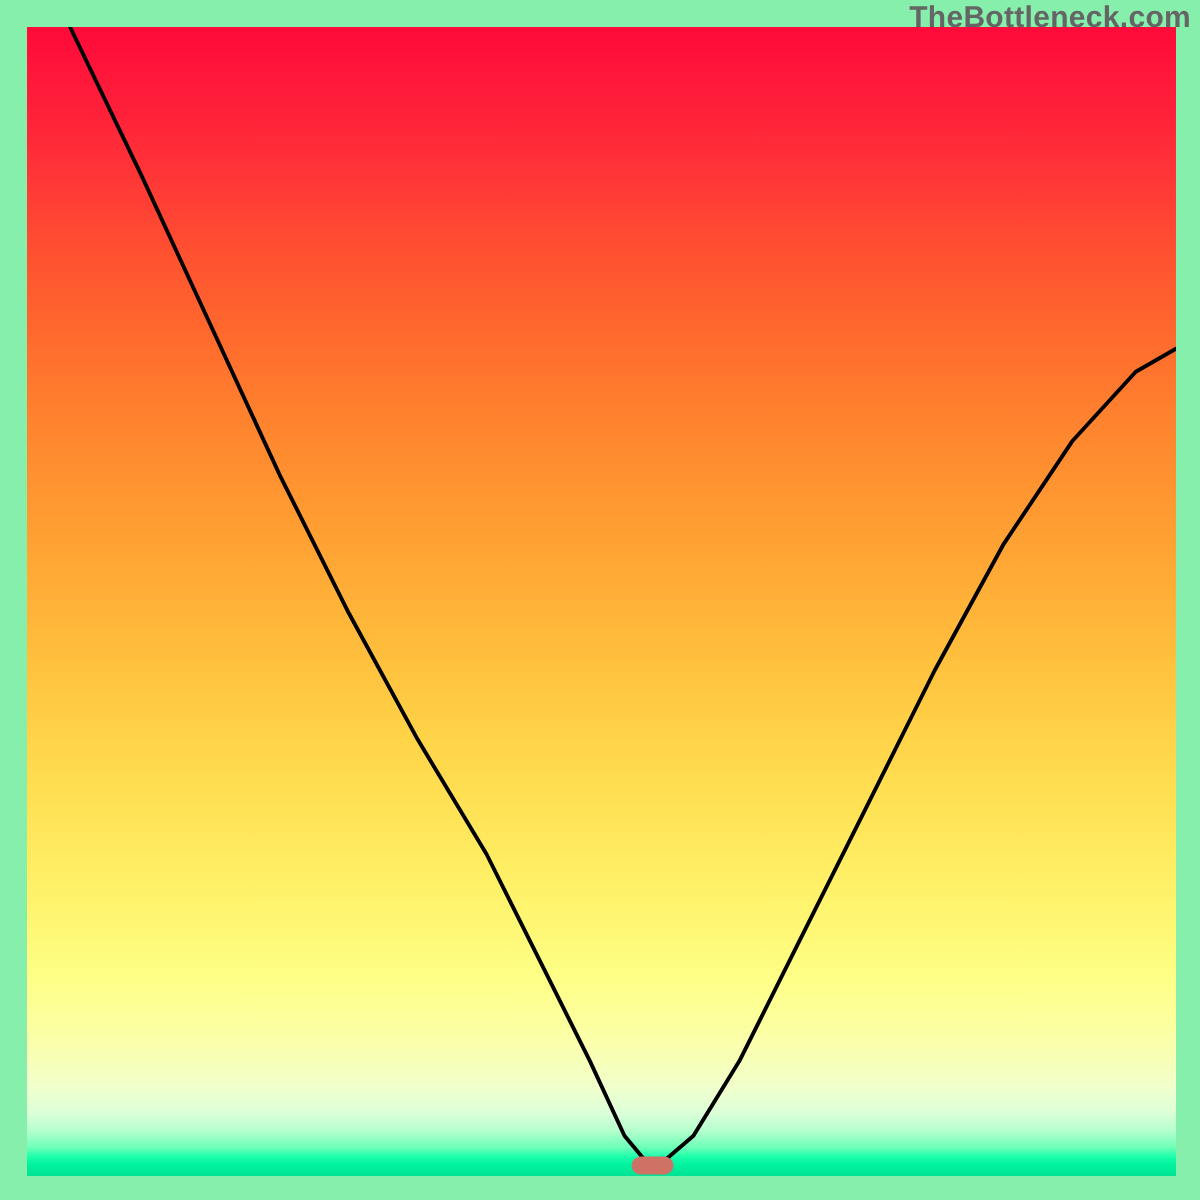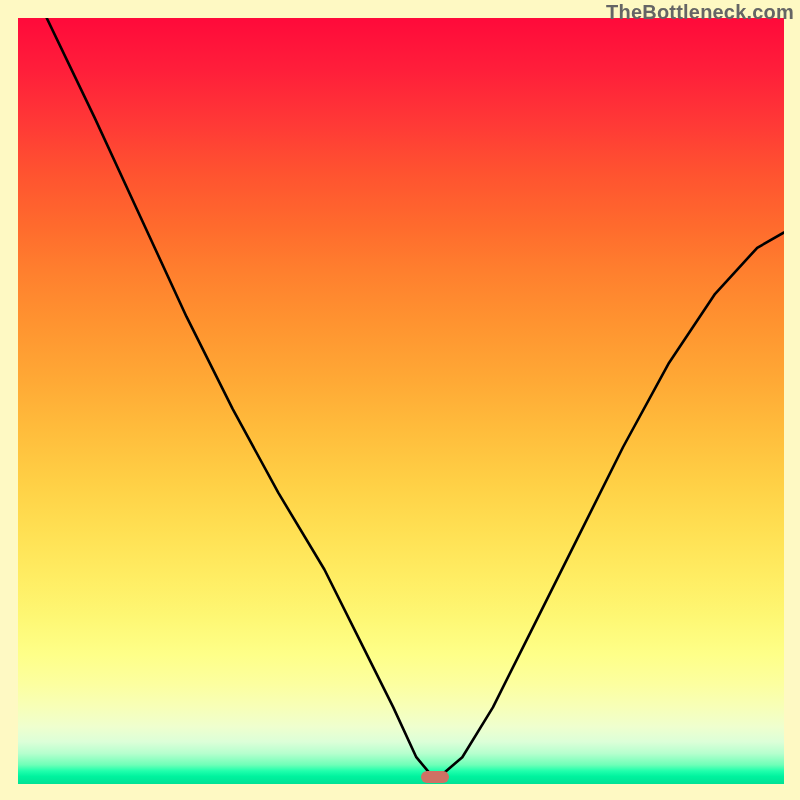--- a/index.html
+++ b/index.html
@@ -8,21 +8,21 @@
     width: 800px;
     height: 800px;
     background: #000;
     overflow: hidden;
     font-family: Arial, Helvetica, sans-serif;
   }
   .frame {
     position: relative;
     width: 800px;
     height: 800px;
-    background: #fef9c3;
+    background: #86efac;
   }
   .plot-area {
     position: absolute;
     left: 18px;
     top: 18px;
     width: 766px;
     height: 766px;
     background: linear-gradient(to bottom,
       #ff0a3a 0%,
       #ff1f3a 7%,

